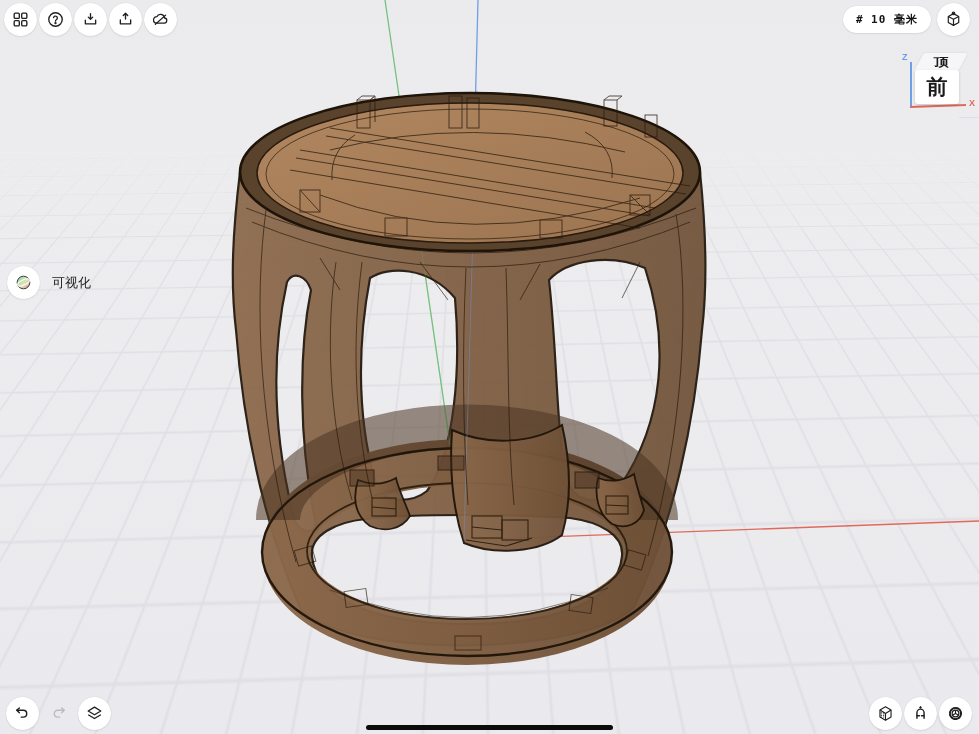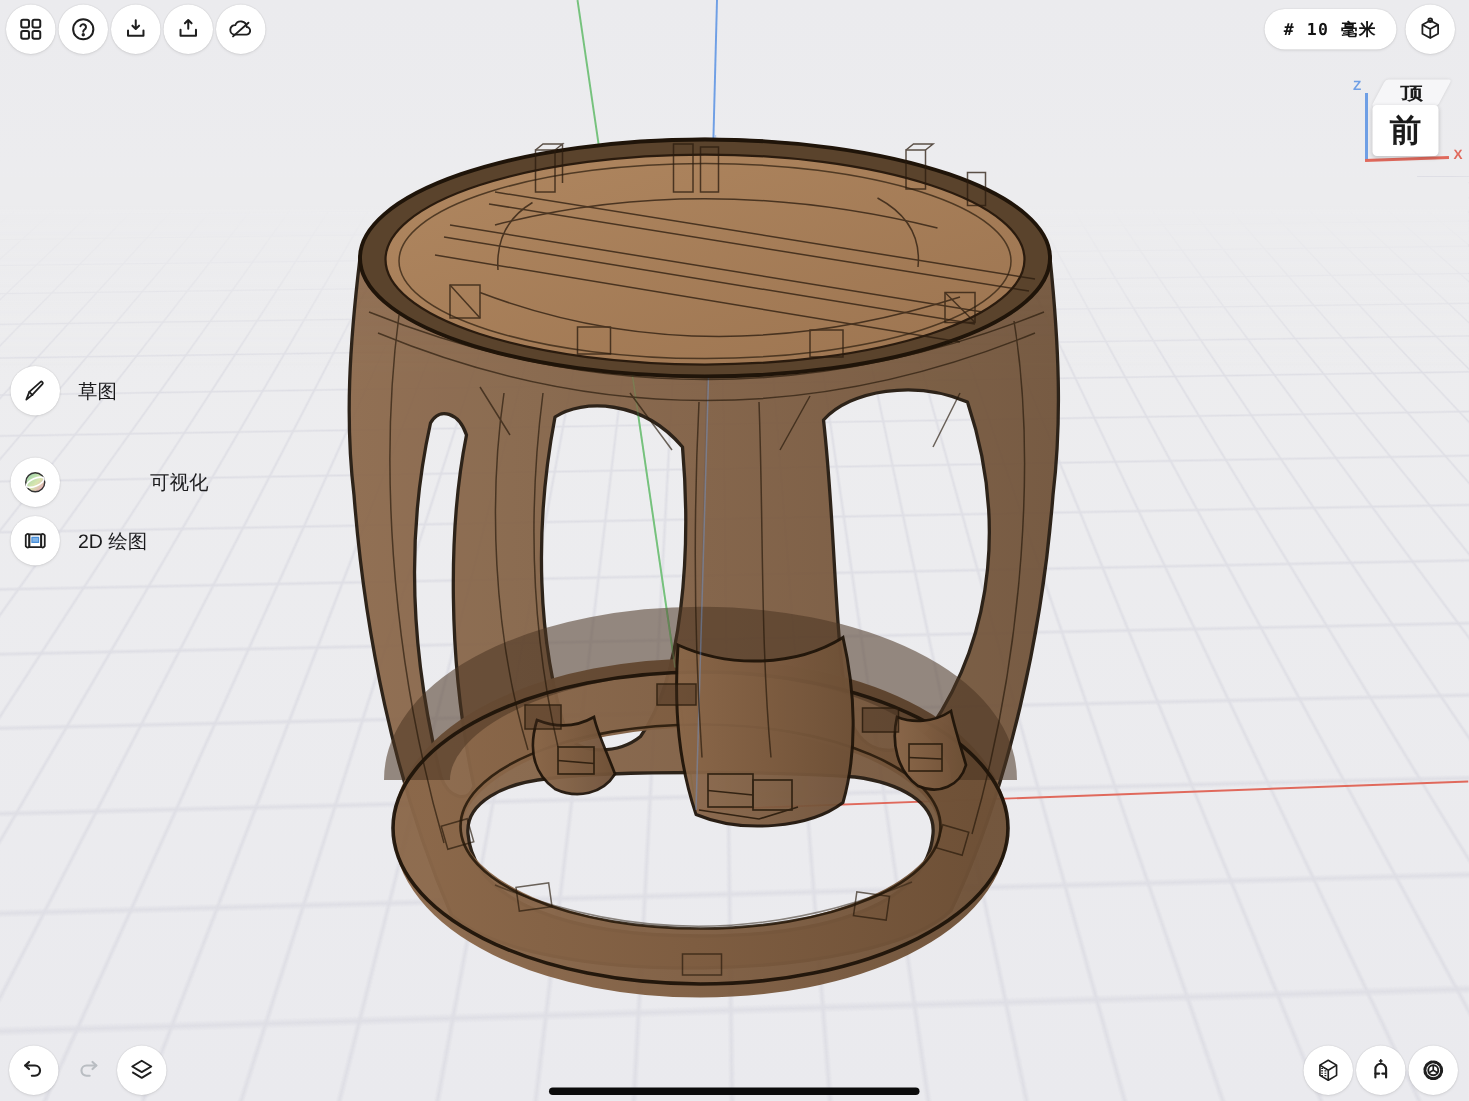--- a/index.html
+++ b/index.html
@@ -33,21 +33,21 @@
   .icon{display:flex;align-items:center;justify-content:center;}
   .icon svg{display:block;}
   .topbar-left{position:absolute;top:3px;left:4px;display:flex;gap:2px;}
   .topbar-right{position:absolute;top:3px;right:9px;display:flex;gap:6px;align-items:center;}
   .measure-pill{height:27px;border-radius:14px;background:#fff;border:none;cursor:pointer;
     box-shadow:0 0 1px rgba(0,0,0,.2),0 1px 2px rgba(0,0,0,.07);
     font-family:"DejaVu Sans Mono","Liberation Mono",monospace;font-size:11px;font-weight:bold;
     color:#141414;padding:0 13px;letter-spacing:1px;display:flex;align-items:center;}
   .sidebar{position:absolute;left:7px;top:244px;display:flex;flex-direction:column;}
   .sidebar-item{display:flex;align-items:center;margin-bottom:6px;cursor:pointer;background:none;border:none;padding:0;text-align:left;}
-  .sidebar-item.group-gap{margin-top:22px;gap:48px;}
+  .sidebar-item.group-gap{margin-top:22px;}
   .sidebar-label{margin-left:12px;font-size:13px;color:#1b1b1d;white-space:nowrap;}
   .bottombar-left{position:absolute;left:6px;bottom:4px;display:flex;gap:3px;align-items:center;}
   .bottombar-right{position:absolute;right:7px;bottom:4px;display:flex;gap:2px;align-items:center;}
   .home-indicator{position:absolute;left:366px;bottom:4px;width:247px;height:5px;border-radius:3px;background:#0b0b0b;cursor:grab;}
   
   .view-cube{position:absolute;top:50px;right:4px;width:74px;height:66px;cursor:pointer;}
   .vc-face-front{position:absolute;left:14px;top:20px;width:44px;height:34px;background:#fff;border-radius:3px;
     box-shadow:0 1px 3px rgba(0,0,0,.18);display:flex;align-items:center;justify-content:center;
     font-size:21px;font-weight:bold;color:#1a1a1a;}
   .vc-face-top{position:absolute;left:18px;top:3px;width:44px;height:18px;background:#f6f6f8;border-radius:2px;
@@ -228,56 +228,36 @@
     <div class="vc-axis-x"></div>
     <div class="vc-z">Z</div>
     <div class="vc-x">X</div>
     <div class="vc-face-top">
         <span>顶</span>
       </div>
     <div class="vc-face-front">前</div>
   </div>
 
   <nav class="sidebar">
-    <button class="sidebar-item">
-      <span class="circle-btn icon">
-        <svg width="19" height="19" viewBox="0 0 24 24" fill="none" stroke="currentColor" stroke-width="1.5" stroke-linecap="round" stroke-linejoin="round">
-          <path d="M4.5 19.5 7 13 16.5 4.5c.9-.8 2.5.9 1.7 1.7L9.5 15.5 4.5 19.5Z"></path>
-            <path d="M7 13l2.6 2.6"></path>
-        </svg>
-        </span>
-      <span class="sidebar-label">草图</span>
-    </button>
     <button class="sidebar-item group-gap">
       <span class="circle-btn icon">
         <svg width="19" height="19" viewBox="0 0 24 24">
           <defs>
               <linearGradient id="vizGrad" x1="0" y1="0" x2="1" y2="1">
             <stop offset="0" stop-color="#8fd0a8"></stop>
                 <stop offset="0.55" stop-color="#d9e6b0"></stop>
                 <stop offset="1" stop-color="#e98fb6"></stop>
           </linearGradient>
             </defs>
           <circle cx="12" cy="12" r="8" fill="url(#vizGrad)" stroke="#333" stroke-width="1.2"></circle>
           <ellipse cx="12" cy="12" rx="8" ry="3.2" fill="none" stroke="#fff" stroke-width="1.4" transform="rotate(-24 12 12)"></ellipse>
         </svg>
         </span>
       <span class="sidebar-label">可视化</span>
     </button>
-    <button class="sidebar-item">
-      <span class="circle-btn icon">
-        <svg width="19" height="19" viewBox="0 0 24 24" fill="none" stroke="currentColor" stroke-width="1.5" stroke-linejoin="round">
-          <path d="M4 7.5c1.2-1.6 2.4-1.6 3 0v9c-.6 1.6-1.8 1.6-3 0z"></path>
-          <path d="M20 7.5c-1.2-1.6-2.4-1.6-3 0v9c.6 1.6 1.8 1.6 3 0z"></path>
-          <path d="M7 6.7h10v10.6H7z"></path>
-          <rect x="9.2" y="9.2" width="5.6" height="4.2" fill="#7fb3e8" stroke="#4a90d9" stroke-width="1"></rect>
-        </svg>
-        </span>
-      <span class="sidebar-label">2D 绘图</span>
-    </button>
   </nav>
 
   <div class="bottombar-left">
     <button class="circle-btn">
       <span class="icon">
         <svg width="19" height="19" viewBox="0 0 24 24" fill="none" stroke="currentColor" stroke-width="1.8" stroke-linecap="round" stroke-linejoin="round">
           <path d="M8 5 4.8 8 8 11"></path>
             <path d="M4.8 8h8.2a4.3 4.3 0 0 1 0 8.6h-2.6"></path>
         </svg>
         </span>

